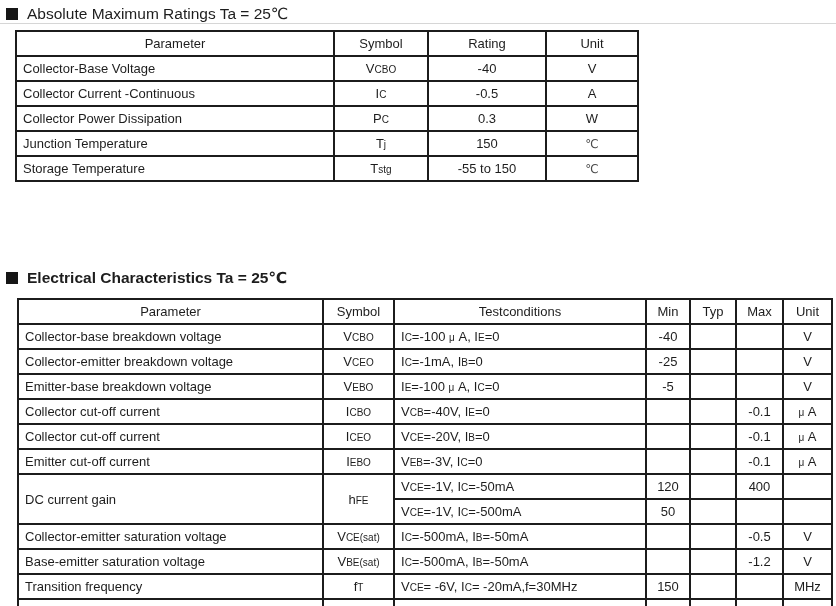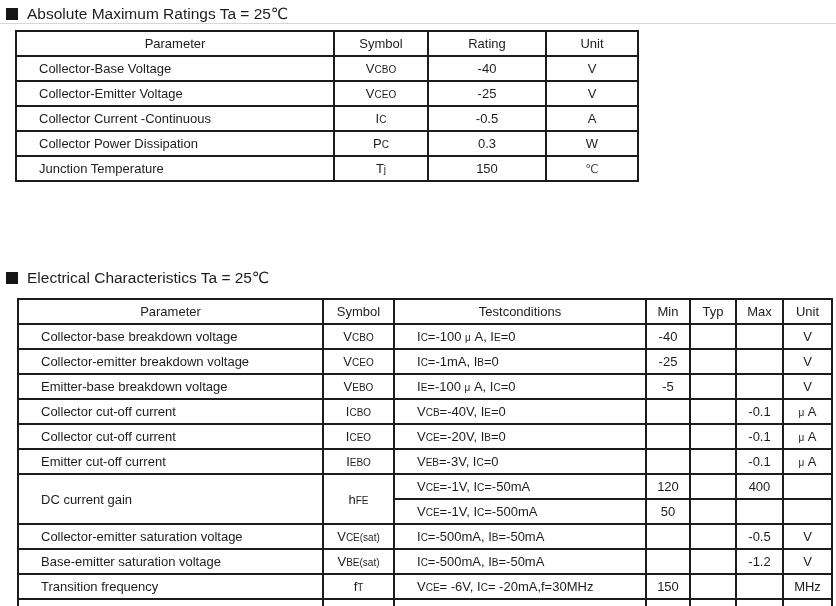--- a/index.html
+++ b/index.html
@@ -10,30 +10,30 @@
   }
   .sec-title{position:absolute;left:6px;font-size:15.5px;white-space:nowrap;}
   .bullet{display:inline-block;width:12px;height:12px;background:#161616;margin-right:9px;vertical-align:-1px;}
   .scanline{position:absolute;left:0;width:836px;height:1px;background:#d6d6d6;}
   table{position:absolute;border-collapse:collapse;table-layout:fixed;background:#fff;}
   th,td{
     border:2px solid #1c1c1c;font-size:13px;font-weight:400;
     padding:0;height:23px;overflow:hidden;white-space:nowrap;vertical-align:middle;
   }
   th{text-align:center;border-radius:6px;}
-  td.left{text-align:left;padding-left:22px;}
+  td.left{text-align:left;padding-left:6px;}
   td.center{text-align:center;}
   td.cond{}
   .sc{font-size:10px;}
   td.deg{font-size:12px;color:#4a4a4a;}
   tr.stub td{height:8px;}
   #t1{left:15px;top:30px;width:622px;}
   #t2{left:17px;top:298px;width:814px;}
   #title1{top:5px;}
-  #title2{top:269px;}
+  #title2{top:269px;font-weight:bold;}
   #rule1{top:23px;}
 </style>
 </head>
 <body>
 
 <div class="sec-title" id="title1">
   <span class="bullet"></span><span>Absolute Maximum Ratings Ta = 25℃</span>
 </div>
 <div class="scanline" id="rule1"></div>
 
@@ -53,41 +53,41 @@
     </tr>
   </thead>
   <tbody>
       <tr>
         <td class="left"><span>Collector-Base Voltage</span></td>
         <td class="center"><span>V</span><span class="sc">CBO</span></td>
         <td class="center"><span>-40</span></td>
         <td class="center"><span>V</span></td>
       </tr>
       <tr>
-        <td class="left"><span>Collector-Emitter Voltage</span></td>
-        <td class="center"><span>V</span><span class="sc">CEO</span></td>
-        <td class="center"><span>-25</span></td>
-        <td class="center"><span>V</span></td>
-      </tr>
-      <tr>
         <td class="left"><span>Collector Current -Continuous</span></td>
         <td class="center"><span>I</span><span class="sc">C</span></td>
         <td class="center"><span>-0.5</span></td>
         <td class="center"><span>A</span></td>
       </tr>
       <tr>
         <td class="left"><span>Collector Power Dissipation</span></td>
         <td class="center"><span>P</span><span class="sc">C</span></td>
         <td class="center"><span>0.3</span></td>
         <td class="center"><span>W</span></td>
       </tr>
       <tr>
         <td class="left"><span>Junction Temperature</span></td>
         <td class="center"><span>T</span><span class="sc">j</span></td>
         <td class="center"><span>150</span></td>
+        <td class="center deg"><span>℃</span></td>
+      </tr>
+      <tr>
+        <td class="left"><span>Storage Temperature</span></td>
+        <td class="center"><span>T</span><span class="sc">stg</span></td>
+        <td class="center"><span>-55 to 150</span></td>
         <td class="center deg"><span>℃</span></td>
       </tr>
     </tbody>
 </table>
 
 <div class="sec-title" id="title2">
   <span class="bullet"></span><span>Electrical Characteristics Ta = 25℃</span>
 </div>
 
 <table id="t2">

